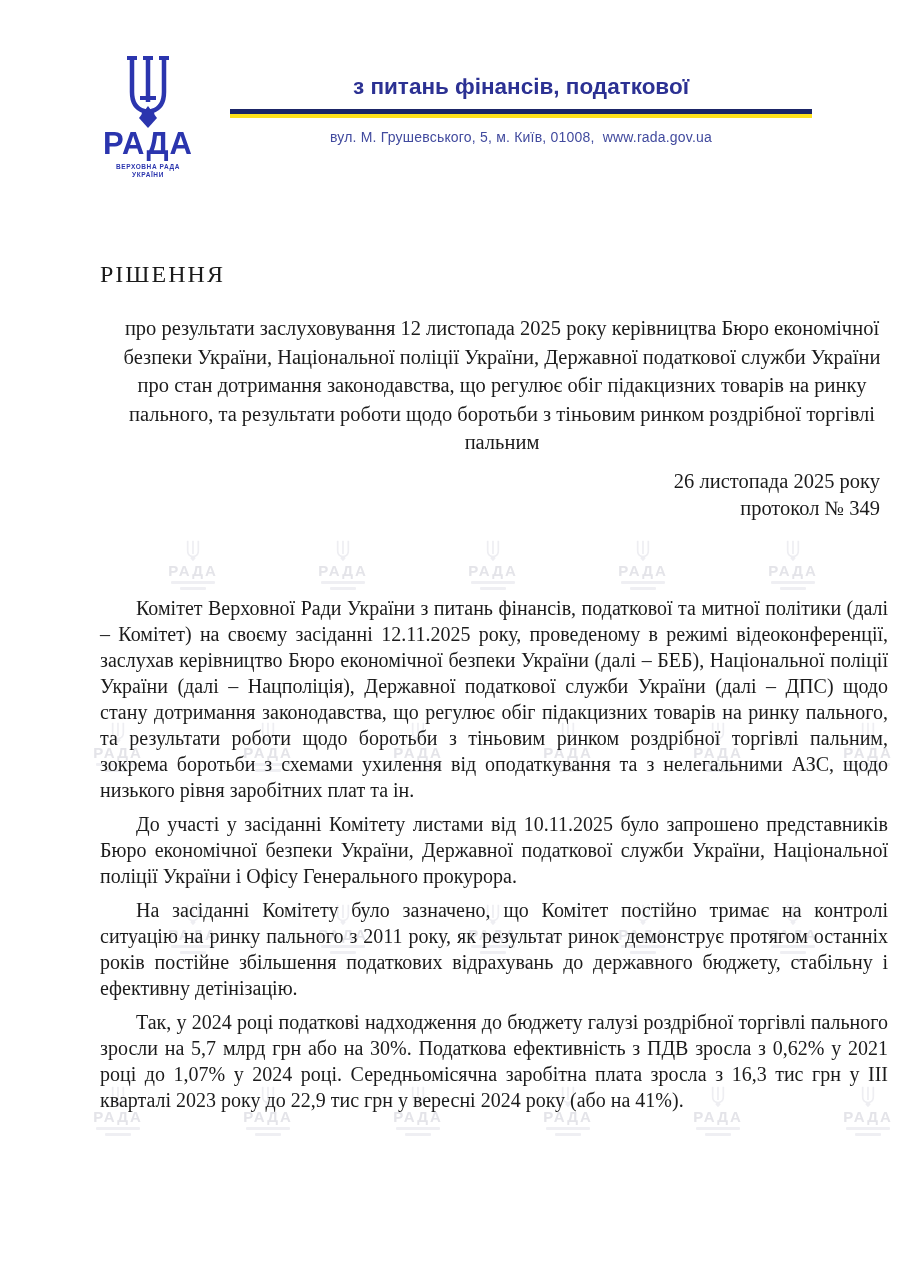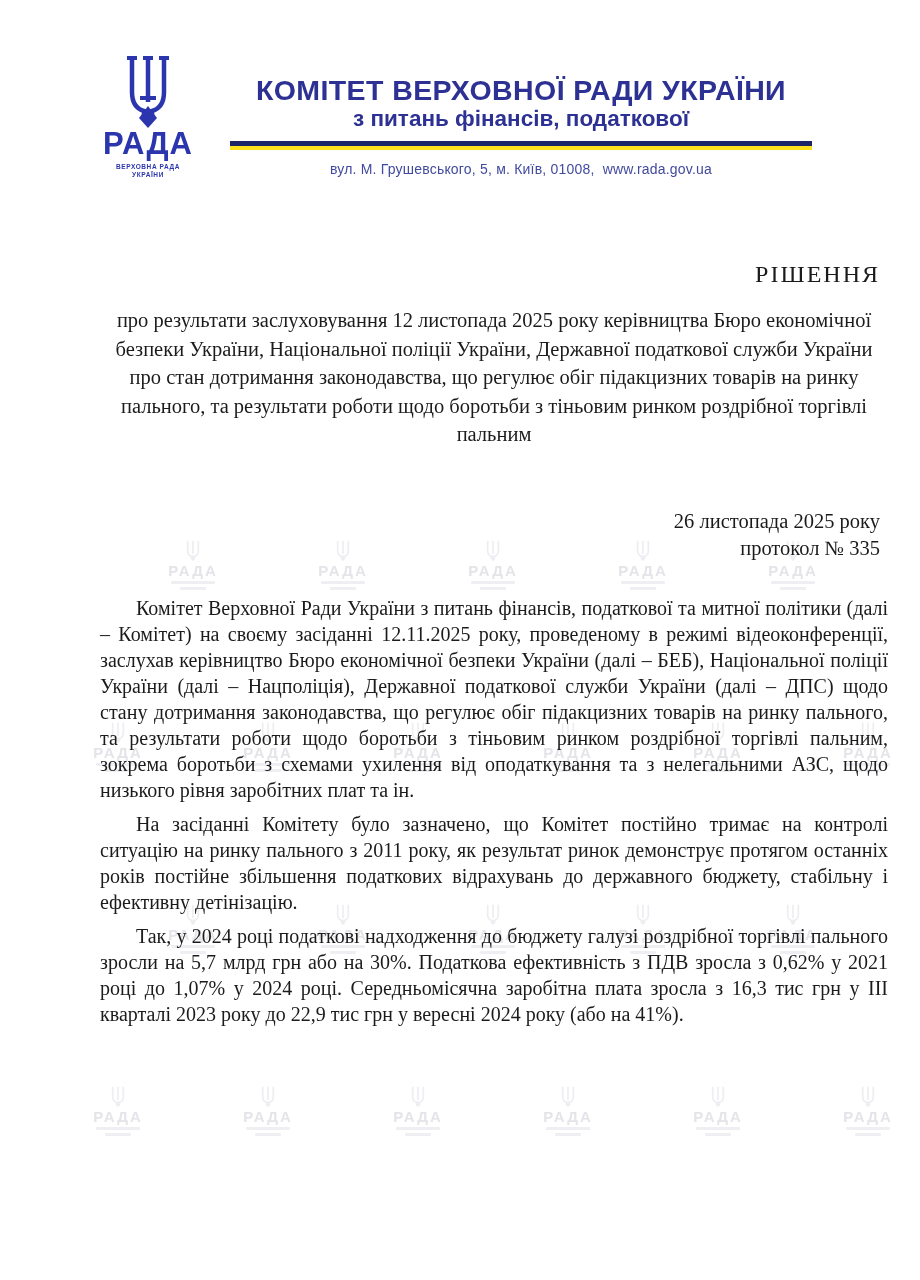--- a/index.html
+++ b/index.html
@@ -82,35 +82,35 @@
     margin-top:11px;
     font-size:14px;
     font-weight:400;
     color:#414a9e;
     letter-spacing:0.2px;
   }
   
   .doc{position:absolute;inset:0;z-index:1;}
   .doc-type{
     position:absolute;left:100px;top:261px;width:780px;
-    text-align:right;
+    text-align:left;
     font-size:24px;
     font-weight:400;
     letter-spacing:2px;
     margin:0;
   }
   .doc-subject{
     position:absolute;left:100px;top:302px;width:780px;
     text-align:center;
     font-size:20.5px;
     line-height:28.5px;
-    margin:4px;
+    margin:12px;
   }
   .date-block{
-    position:absolute;left:100px;top:508px;width:780px;
+    position:absolute;left:100px;top:468px;width:780px;
     text-align:right;
     font-size:20.5px;
     line-height:27px;
   }
   .body-text{
     position:absolute;left:100px;top:595px;width:788px;
   }
   .body-text p{
     margin:0 0 8px 0;
     font-size:20px;
@@ -380,37 +380,37 @@
         <path d="M3 2 H13 M35 2 H45 M19 2 H29" stroke="#2b35ae" stroke-width="4" fill="none"></path>
       </svg>
       <div class="logo-word">РАДА</div>
       <div class="logo-sub">
         <span>ВЕРХОВНА РАДА</span><br>
         <span>УКРАЇНИ</span>
       </div>
     </div>
 
     <div class="head-right">
-      <div class="committee-title">КОМІТЕТ ВЕРХОВНОЇ РАДИ УКРАЇНИ</div>
       <div class="committee-sub first">з питань фінансів, податкової</div>
       <div class="flag-line">
         <div class="blue"></div>
         <div class="yellow"></div>
       </div>
       <div class="address">вул. М. Грушевського, 5, м. Київ, 01008,&nbsp; www.rada.gov.ua</div>
     </div>
   </header>
 
   <main class="doc">
     <h1 class="doc-type">РІШЕННЯ</h1>
     <p class="doc-subject">про результати заслуховування 12 листопада 2025 року керівництва Бюро економічної безпеки України, Національної поліції України, Державної податкової служби України про стан дотримання законодавства, що регулює обіг підакцизних товарів на ринку пального, та результати роботи щодо боротьби з тіньовим ринком роздрібної торгівлі пальним</p>
     <div class="date-block">
       <div>26 листопада 2025 року</div>
-      <div>протокол № 335</div>
+      <div>протокол № 349</div>
     </div>
     <div class="body-text" id="body-paragraphs">
         <p>Комітет Верховної Ради України з питань фінансів, податкової та митної політики (далі – Комітет) на своєму засіданні 12.11.2025 року, проведеному в режимі відеоконференції, заслухав керівництво Бюро економічної безпеки України (далі – БЕБ), Національної поліції України (далі – Нацполіція), Державної податкової служби України (далі – ДПС) щодо стану дотримання законодавства, що регулює обіг підакцизних товарів на ринку пального, та результати роботи щодо боротьби з тіньовим ринком роздрібної торгівлі пальним, зокрема боротьби з схемами ухилення від оподаткування та з нелегальними АЗС, щодо низького рівня заробітних плат та ін.</p>
+        <p>До участі у засіданні Комітету листами від 10.11.2025 було запрошено представників Бюро економічної безпеки України, Державної податкової служби України, Національної поліції України і Офісу Генерального прокурора.</p>
         <p>На засіданні Комітету було зазначено, що Комітет постійно тримає на контролі ситуацію на ринку пального з 2011 року, як результат ринок демонструє протягом останніх років постійне збільшення податкових відрахувань до державного бюджету, стабільну і ефективну детінізацію.</p>
         <p>Так, у 2024 році податкові надходження до бюджету галузі роздрібної торгівлі пального зросли на 5,7 млрд грн або на 30%. Податкова ефективність з ПДВ зросла з 0,62% у 2021 році до 1,07% у 2024 році. Середньомісячна заробітна плата зросла з 16,3 тис грн у ІІІ кварталі 2023 року до 22,9 тис грн у вересні 2024 року (або на 41%).</p>
       </div>
   </main>
 
 </div>
 
 </body></html>

